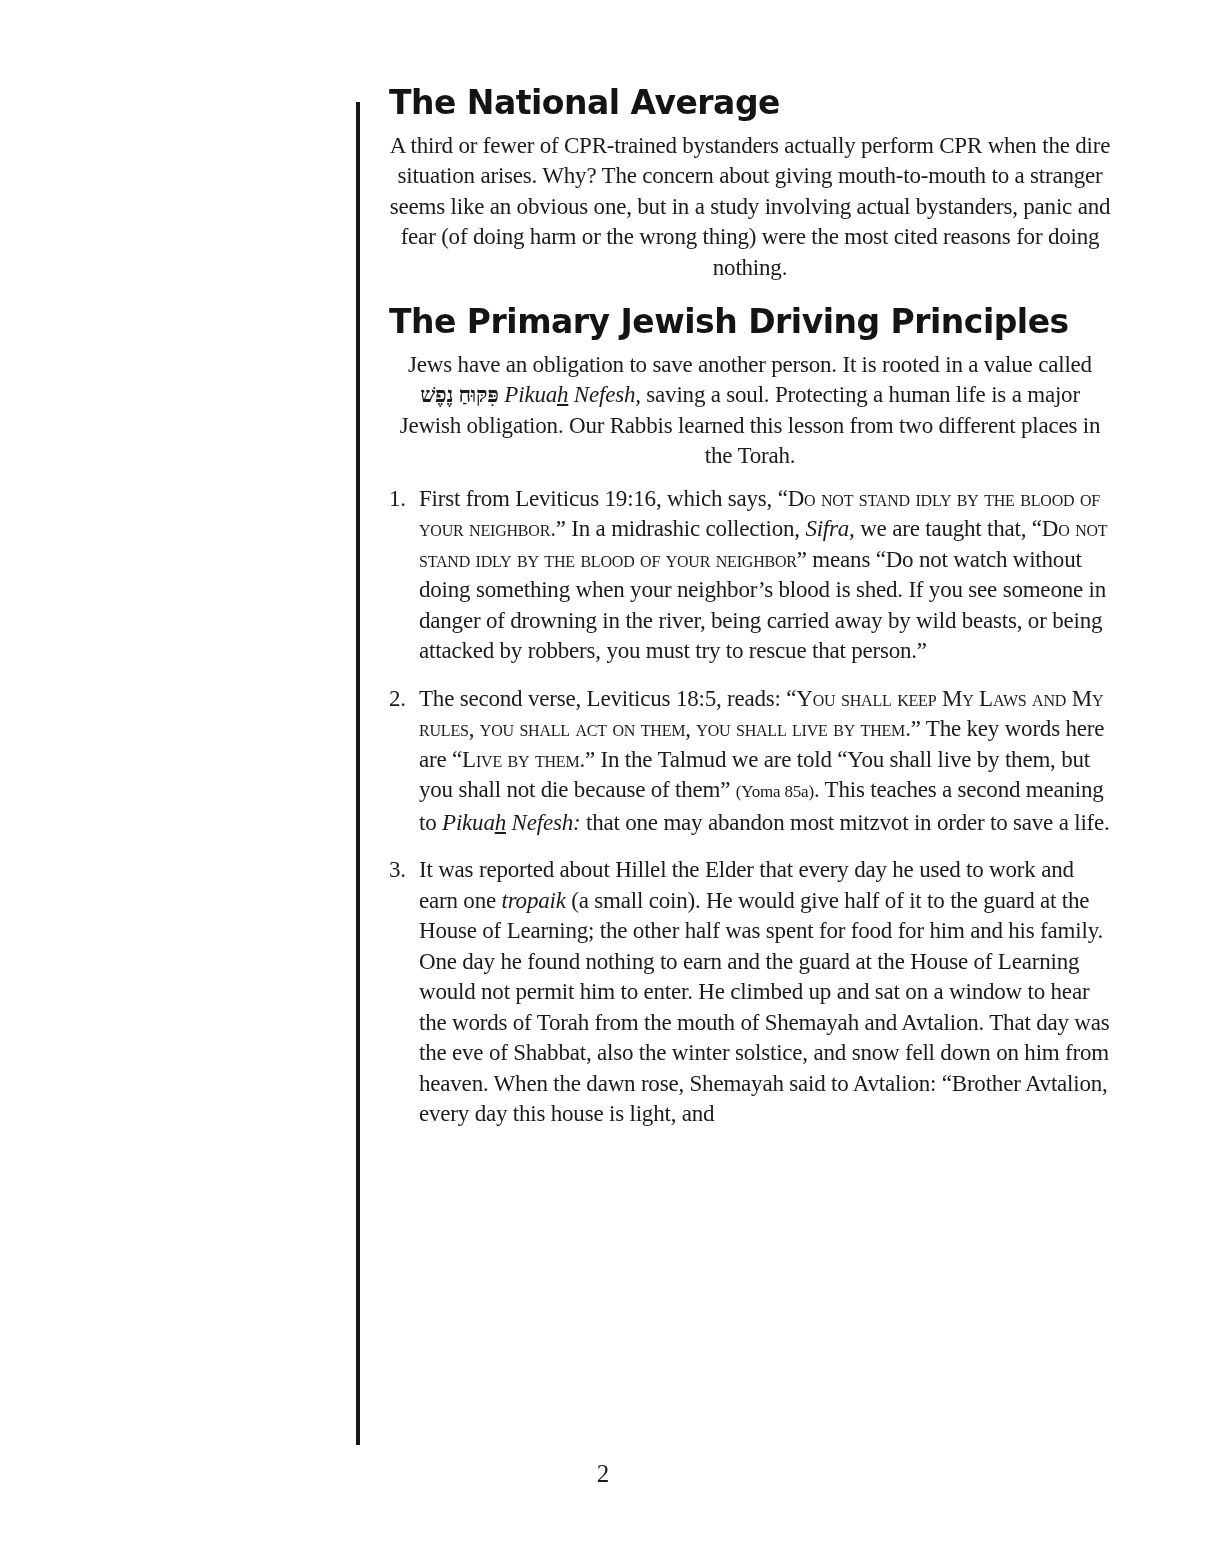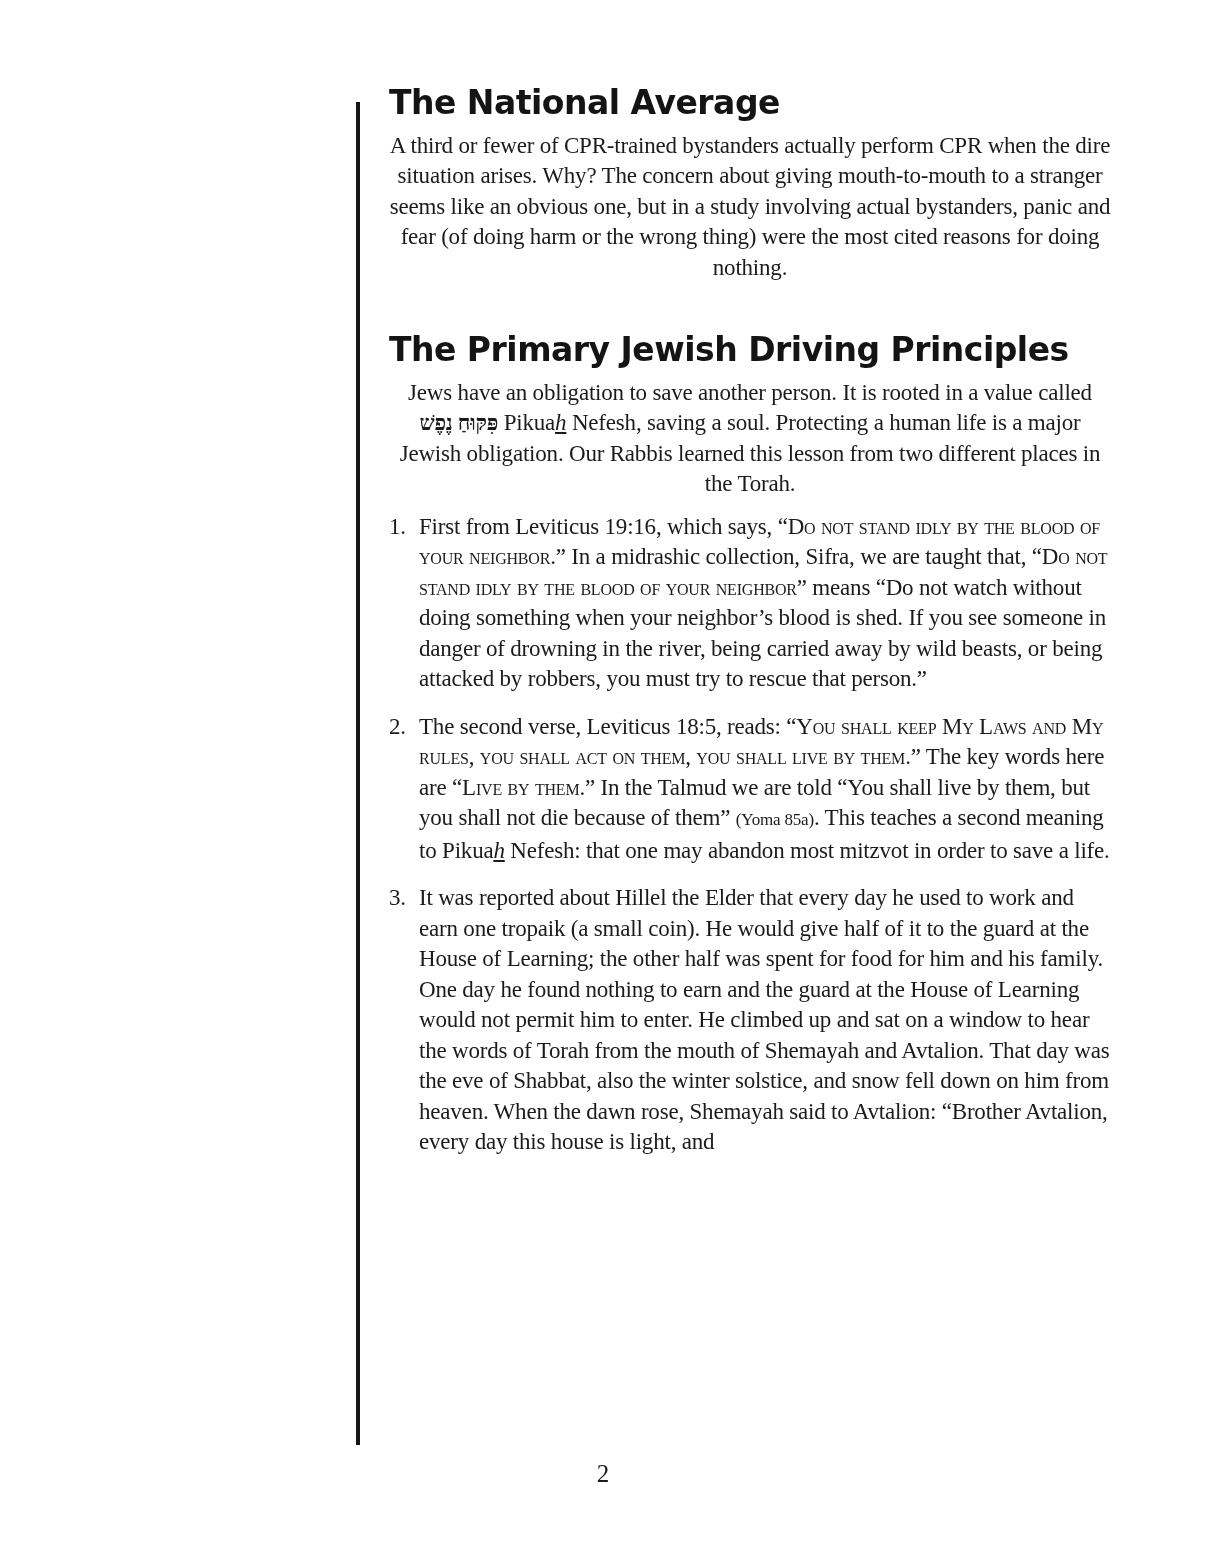--- a/index.html
+++ b/index.html
@@ -24,21 +24,21 @@
   }
   .heading{
     font-family:"DejaVu Sans", sans-serif;
     font-weight:bold;
     font-size:33px;
     letter-spacing:-0.5px;
     line-height:1.2;
     margin:0 0 8px 0;
     color:#141414;
   }
-  .heading.second{margin-top:47px;}
+  .heading.second{margin-top:19px;}
   .para{
     font-size:23px;
     letter-spacing:-0.2px;
     line-height:30.5px;
     margin:0 0 12px 0;
     text-align:center;
   }
   .list{margin-top:4px;}
   .list-item{
     position:relative;
@@ -46,21 +46,21 @@
     font-size:23px;
     letter-spacing:-0.2px;
     line-height:30.5px;
     margin:0 0 17px 0;
   }
   .list-item .num{
     position:absolute;
     left:0;top:0;
   }
   
-  .it{}
+  .it{font-style:italic;}
   .itu{font-style:italic;text-decoration:underline;}
   .sc{font-variant:small-caps;}
   .he{
     font-family:Liberation Serif, serif;
     font-weight:bold;
     font-size:0.93em;
     direction:rtl;
     unicode-bidi:isolate;
   }
   .ref{font-size:0.74em;}

